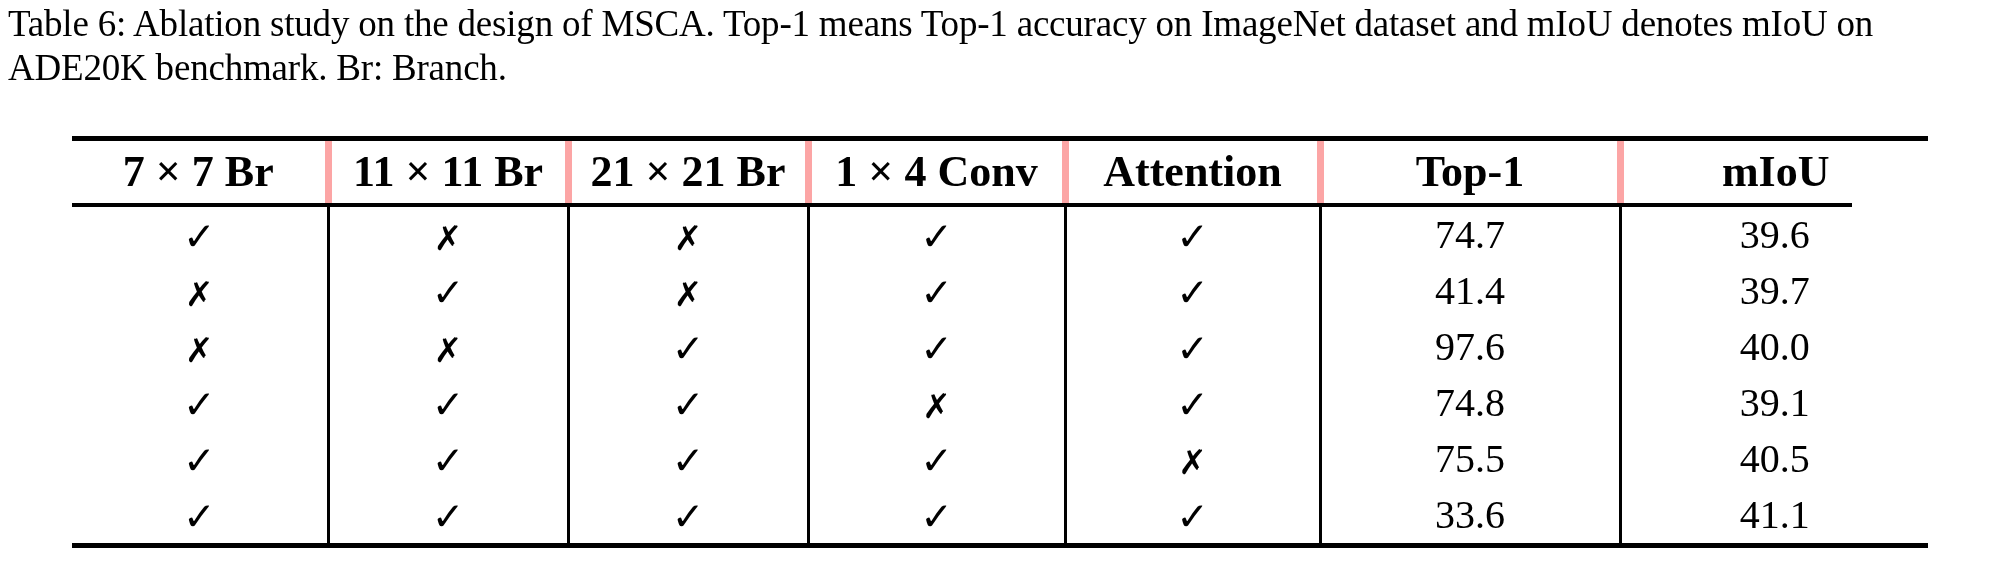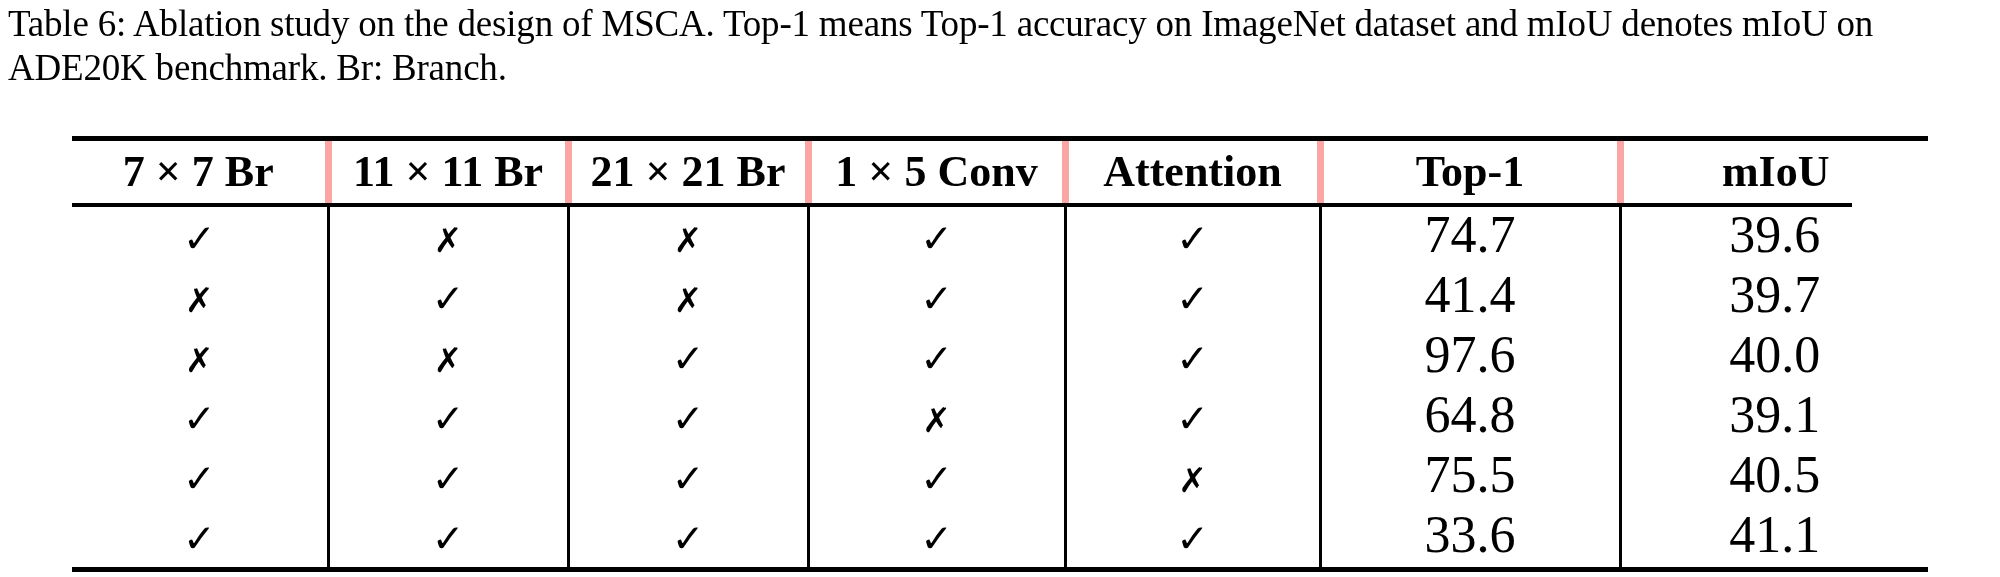--- a/index.html
+++ b/index.html
@@ -108,21 +108,21 @@
     font-weight: bold;
     line-height: 1;
     display: inline-block;
     transform: translateY(2px);
   }
   .mark.check { font-size: 39px; }
   .mark.cross { font-size: 34px; }
 
   .num {
     font-family: "Liberation Serif", "DejaVu Serif", serif;
-    font-size: 52px;
+    font-size: 40px;
   }
 </style>
 </head>
 <body>
 
 <div id="page">
 
   <div class="caption">Table 6: Ablation study on the design of MSCA. Top-1 means Top-1 accuracy on ImageNet dataset and mIoU denotes mIoU on ADE20K benchmark. Br: Branch.</div>
 
   <div class="table-wrap">
@@ -137,21 +137,21 @@
           <col class="c4">
           <col class="c5">
           <col class="c6">
           <col class="c7">
       </colgroup>
       <thead>
         <tr>
           <th>7 × 7 Br</th>
           <th class="sep">11 × 11 Br</th>
           <th class="sep">21 × 21 Br</th>
-          <th class="sep">1 × 5 Conv</th>
+          <th class="sep">1 × 4 Conv</th>
           <th class="sep">Attention</th>
           <th class="sep">Top-1</th>
           <th class="sep">mIoU</th>
         </tr>
       </thead>
     </table>
 
     <div class="rule-mid"></div>
 
     <table class="tbl">
@@ -191,21 +191,21 @@
           <td class="sep"><span class="mark check">✓</span></td>
           <td class="sep"><span class="num">97.6</span></td>
           <td class="sep"><span class="num">40.0</span></td>
         </tr>
         <tr>
           <td><span class="mark check">✓</span></td>
           <td class="sep"><span class="mark check">✓</span></td>
           <td class="sep"><span class="mark check">✓</span></td>
           <td class="sep"><span class="mark cross">✗</span></td>
           <td class="sep"><span class="mark check">✓</span></td>
-          <td class="sep"><span class="num">64.8</span></td>
+          <td class="sep"><span class="num">74.8</span></td>
           <td class="sep"><span class="num">39.1</span></td>
         </tr>
         <tr>
           <td><span class="mark check">✓</span></td>
           <td class="sep"><span class="mark check">✓</span></td>
           <td class="sep"><span class="mark check">✓</span></td>
           <td class="sep"><span class="mark check">✓</span></td>
           <td class="sep"><span class="mark cross">✗</span></td>
           <td class="sep"><span class="num">75.5</span></td>
           <td class="sep"><span class="num">40.5</span></td>

